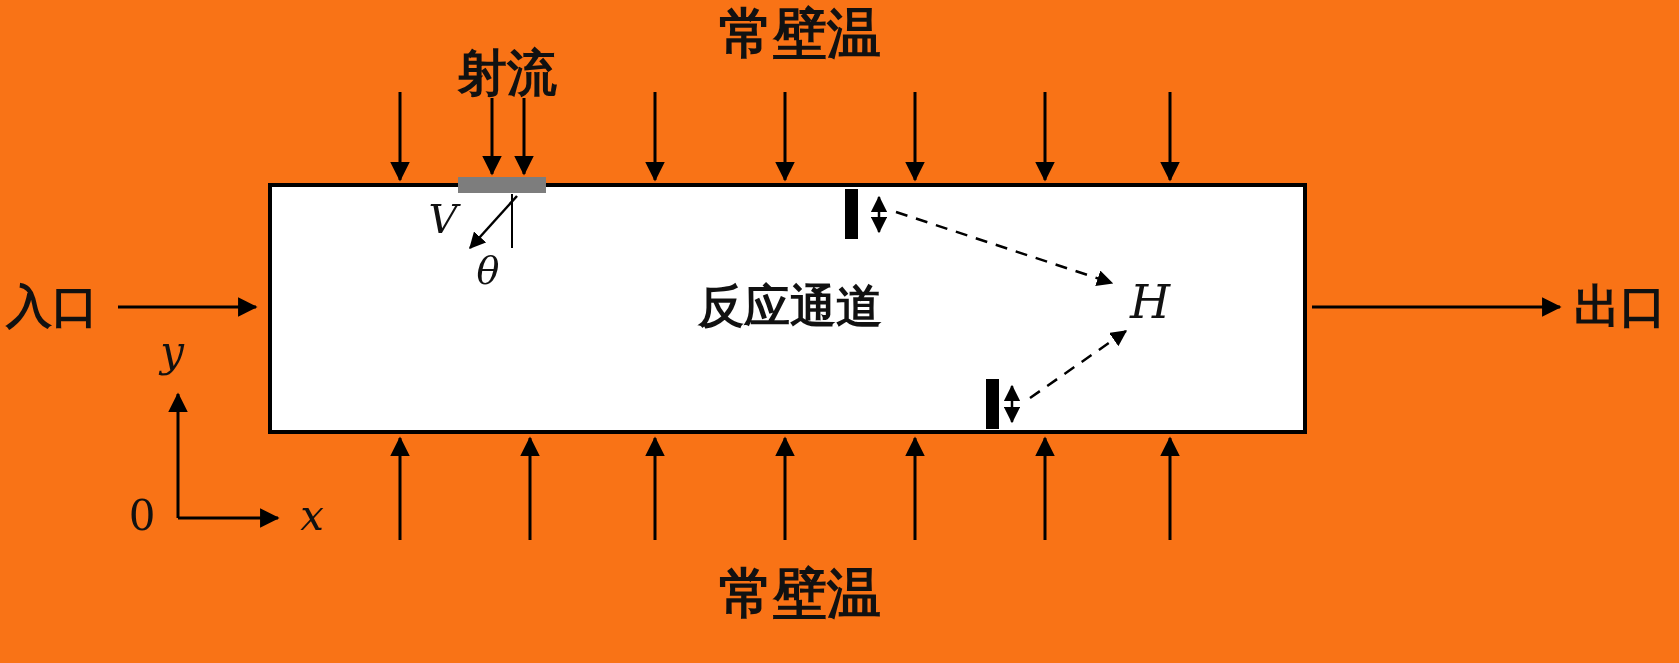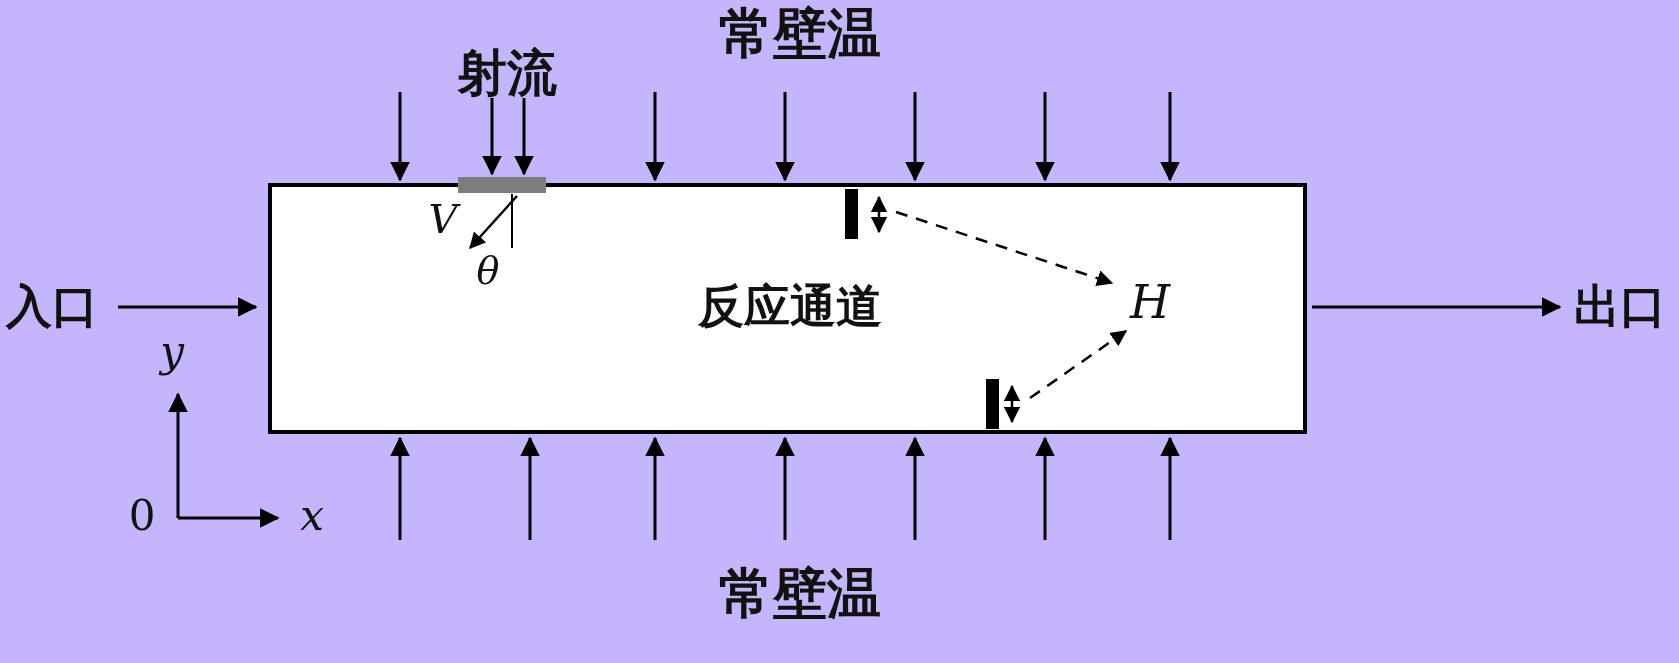--- a/index.html
+++ b/index.html
@@ -1,20 +1,20 @@
 <!DOCTYPE html>
 <html><head>
 <meta charset="utf-8">
 <style>
   html, body { margin: 0; padding: 0; background: #ffffff; }
   .canvas {
     position: relative;
     width: 1679px;
     height: 663px;
-    background: #c4b5fd;
+    background: #f97316;
     overflow: hidden;
     font-family: "Liberation Sans", sans-serif;
   }
   svg { display: block; }
   svg line, svg path.stroke, svg rect.outline { stroke: #000; }
   text {
     fill: #111;
     font-family: "Liberation Sans", sans-serif;
     user-select: none;
   }

